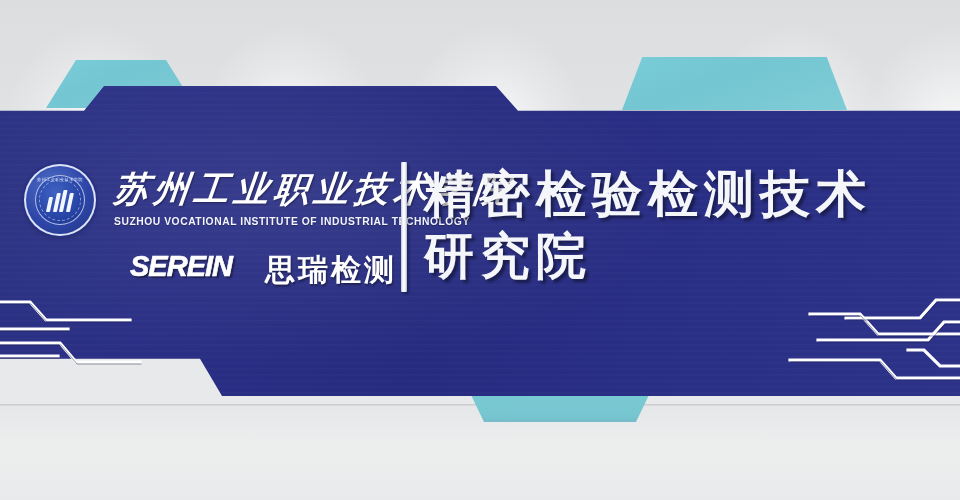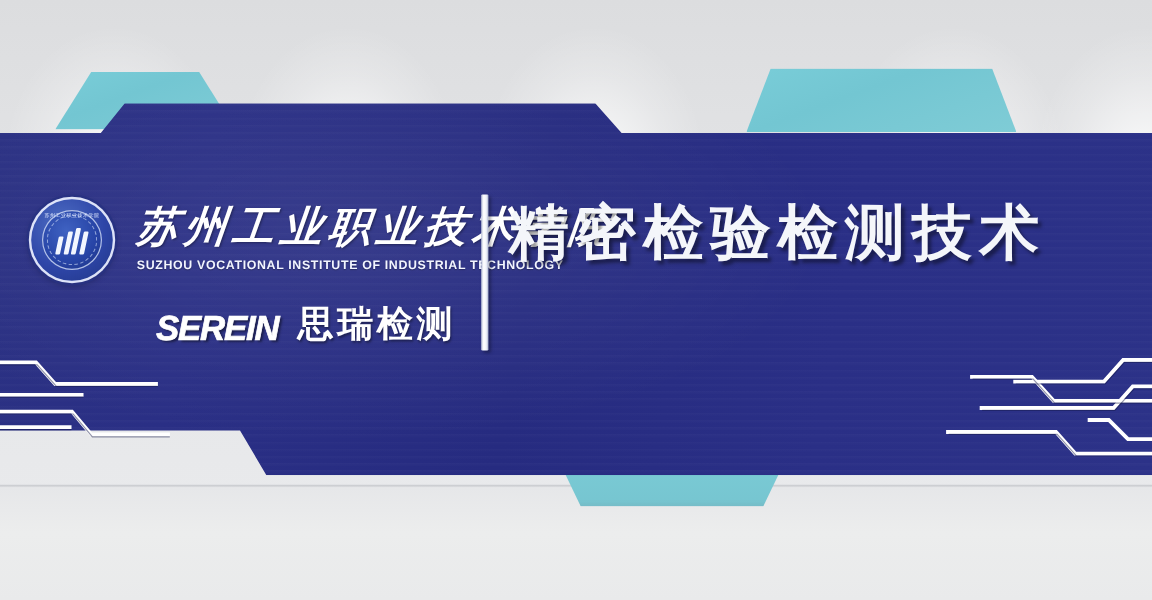--- a/index.html
+++ b/index.html
@@ -138,21 +138,21 @@
   }
   .univ-en {
     position:absolute; left:96px; top:58px;
     font-size:10.3px; font-weight:700; letter-spacing:.55px;
     color:#f2f5ff; white-space:nowrap;
     text-shadow:0 1px 1px rgba(0,0,0,.3);
   }
 
   .serein-row {
     position:absolute; left:112px; top:92px;
-    display:flex; align-items:flex-end; gap:16px; white-space:nowrap;
+    display:flex; align-items:flex-start; gap:33px; white-space:nowrap;
   }
   .serein-en {
     font-size:29px; font-weight:900; font-style:italic;
     letter-spacing:-1px; color:#ffffff;
     font-family:"Liberation Sans", sans-serif;
     text-shadow:2px 2px 2px rgba(0,0,0,.45);
     -webkit-text-stroke:0.6px #ffffff;
   }
   .serein-cn {
     font-family:"DejaVu Sans", sans-serif;
@@ -255,15 +255,16 @@
     <div class="serein-row">
       <span class="serein-en">SEREIN</span>
       <span class="serein-cn">思瑞检测</span>
     </div>
   </div>
 
   <div class="divider"></div>
 
   <div class="title">
     <div>精密检验检测技术</div>
+    <div>研究院</div>
   </div>
 
 </div>
 
 </body></html>

